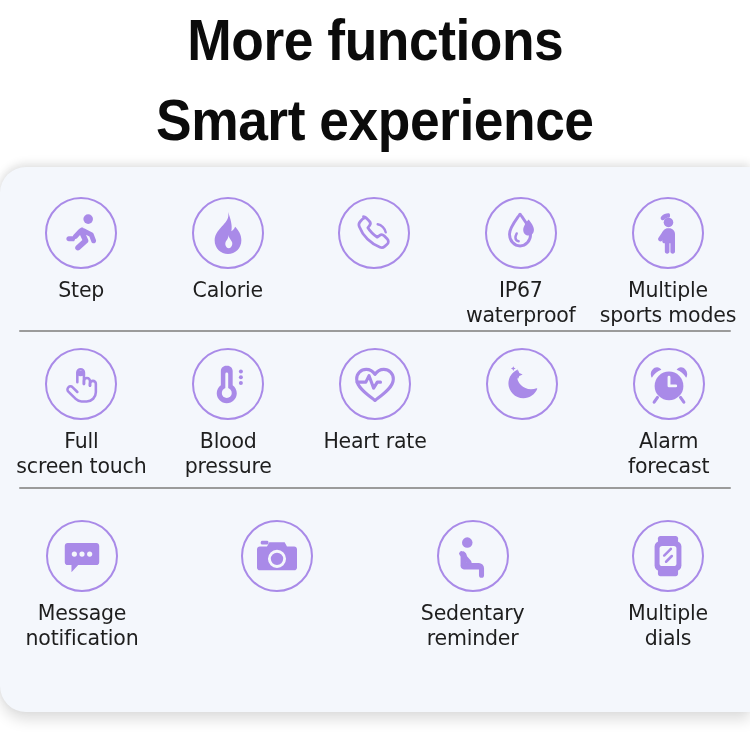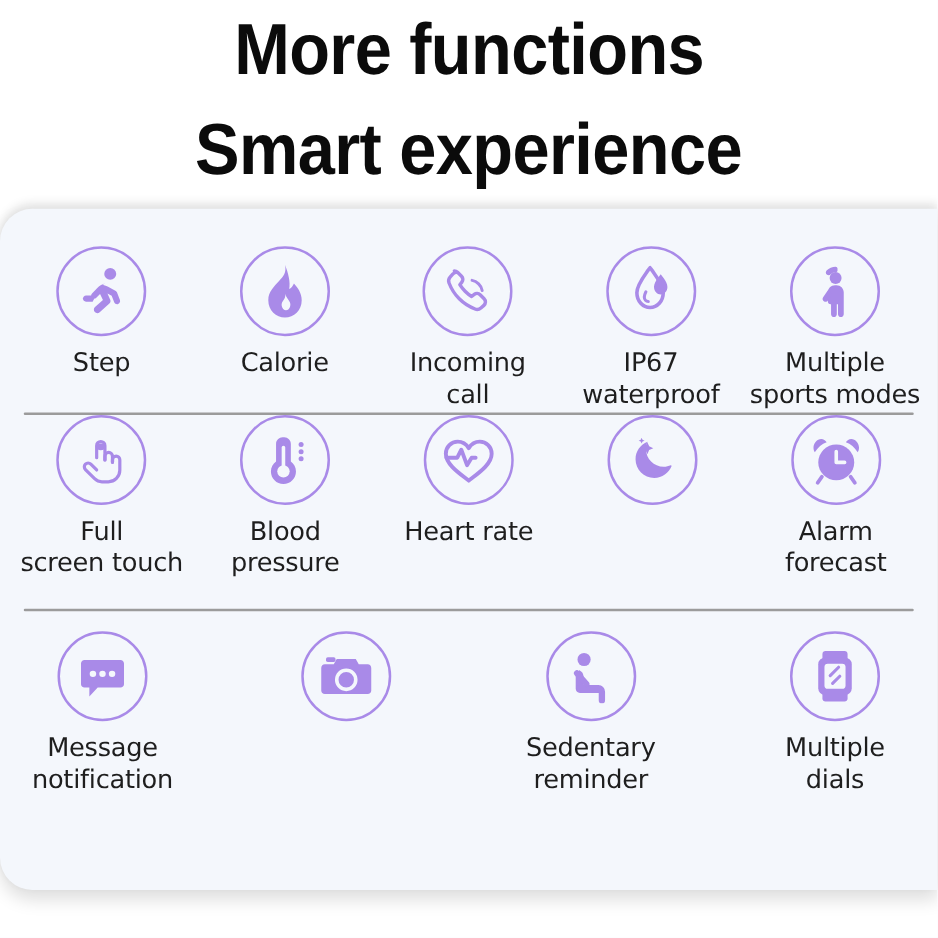--- a/index.html
+++ b/index.html
@@ -60,22 +60,22 @@
 
   .row {
     position: relative;
     display: flex;
     align-items: flex-start;
     justify-content: space-between;
     padding: 0 8px;
     height: 155px;
   }
   .row.r1 { padding-top: 22px; }
-  .row.r2 { }
-  .row.r3 { padding-top: 16px; }
+  .row.r2 { padding-top: 16px; }
+  .row.r3 { padding-top: 31px; }
 
   .divider {
     width: 712px;
     height: 2px;
     background: #9b9b9b;
     margin: 0 auto;
     border-radius: 1px;
   }
 
   .cell {
@@ -145,22 +145,20 @@
       </div>
 
       <div class="cell">
         <div class="icon-circle">
           <svg width="44" height="44" viewBox="0 0 48 48" fill="none" stroke="#a98ae8" stroke-width="3" stroke-linecap="round" stroke-linejoin="round">
             <path d="M14.5 7.5c-1.3 0-2.5 0.6-3.4 1.6l-2.3 2.6c-1.2 1.4-1.6 3.4-0.9 5.1 2 5.2 5 9.9 8.9 13.8 3.9 3.9 8.6 6.9 13.8 8.9 1.7 0.7 3.7 0.3 5.1-0.9l2.6-2.3c1.7-1.5 1.8-4.1 0.2-5.7l-3.5-3.5c-1.4-1.4-3.6-1.5-5.1-0.3l-2.3 1.8c-2.1-1.3-4-2.9-5.7-4.6-1.7-1.7-3.3-3.6-4.6-5.7l1.8-2.3c1.2-1.5 1.1-3.7-0.3-5.1l-3.5-3.5c-0.8-0.8-1.8-1.2-2.8-1.2z"></path>
             <path d="M28 14.5c2.2 0.4 4.1 1.5 5.7 3.1 1.6 1.6 2.7 3.5 3.1 5.7" stroke-width="2.6"></path>
             <path d="M28.8 8.2c3.8 0.7 7.1 2.5 9.8 5.2 2.7 2.7 4.5 6 5.2 9.8" stroke-width="2.6" opacity="0"></path>
           </svg>
         </div>
-        <div class="cell-label">Incoming
-call</div>
       </div>
 
       <div class="cell">
         <div class="icon-circle">
           <svg width="46" height="46" viewBox="0 0 48 48" fill="none">
             <path d="M33.5 13c-1.8 2.6-3.2 5-3.2 7.5 0 3.6 2.6 6.2 5.6 6.2 3 0 5.6-2.6 5.6-6.2 0-2.5-1.4-4.9-3.2-7.5-0.9-1.3-1.8-2.4-2.4-3.2-0.6 0.8-1.5 1.9-2.4 3.2z" fill="#a98ae8" transform="translate(-4,0)"></path>
             <path d="M21 7c-3.6 5-9 12.2-9 18.2C12 32.2 17 37.5 23 37.5s11-5.3 11-12.3C34 19.2 28.6 12 25 7c-0.7-1-1.4-1.8-2-2.6-0.6 0.8-1.3 1.6-2 2.6z" fill="none" stroke="#a98ae8" stroke-width="3" stroke-linejoin="round"></path>
             <path d="M19.5 24.5c-0.8 1.6-1.3 3-1.3 4.3 0 2.2 1.5 3.8 3.3 3.8" fill="none" stroke="#a98ae8" stroke-width="2.6" stroke-linecap="round"></path>
           </svg>
         </div>

